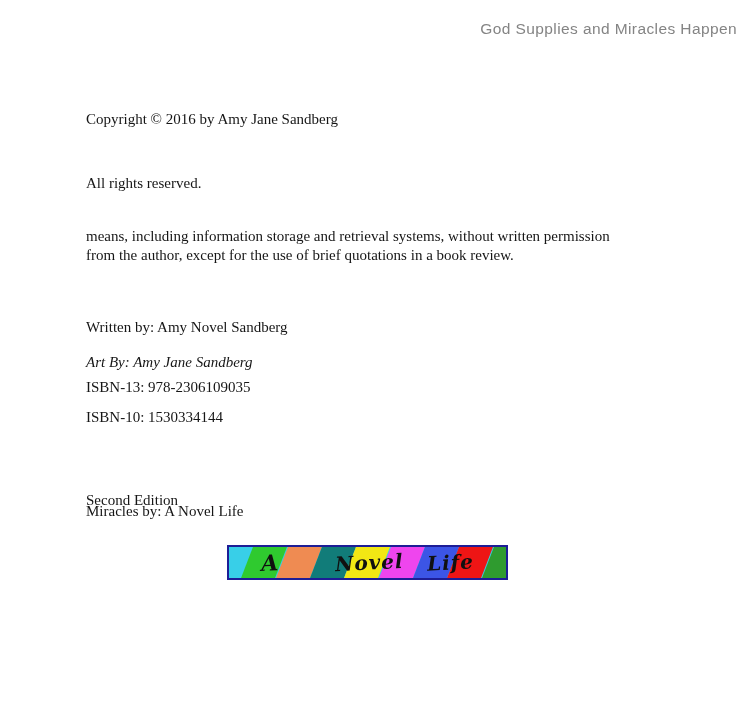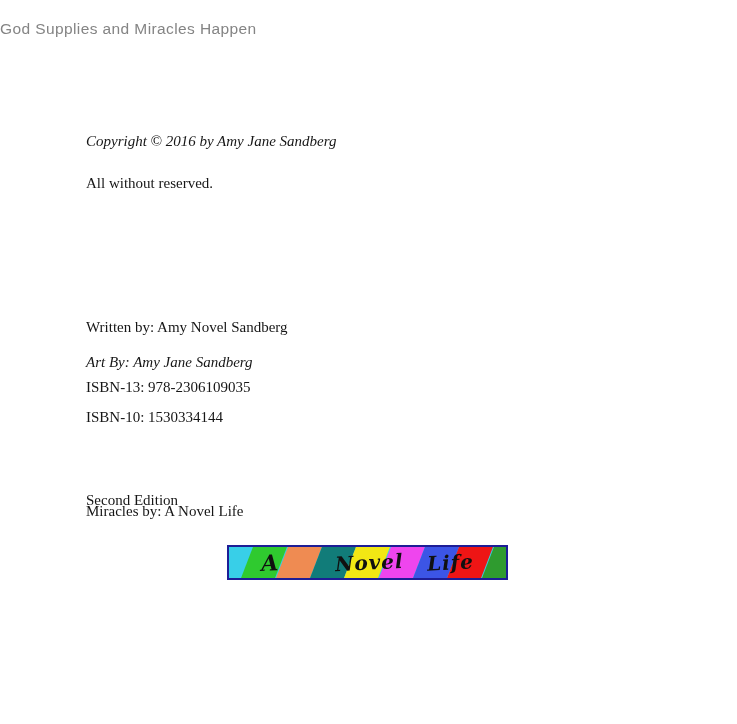--- a/index.html
+++ b/index.html
@@ -14,34 +14,34 @@
     overflow: hidden;
     font-family: "Liberation Serif", serif;
     font-size: 15px;
     color: #161616;
   }
   .header-title {
     position: absolute;
     top: 20px;
     left: 0;
     width: 737px;
-    text-align: left;
+    text-align: right;
     font-family: "Liberation Sans", sans-serif;
     font-size: 15.5px;
     letter-spacing: 0.4px;
     color: #848484;
     white-space: nowrap;
   }
   .line {
     position: absolute;
     left: 86px;
     white-space: nowrap;
     line-height: 19px;
   }
-  .copyright-line  { top: 132px; font-style: italic; }
+  .copyright-line  { top: 110px; }
   .rights-line     { top: 174px; }
   .permission-para { top: 227px; }
   .permission-para .para-line { position: static; display: block; }
   .written-line    { top: 318px; }
   .art-line        { top: 353px; font-style: italic; }
   .isbn13-line     { top: 378px; }
   .isbn10-line     { top: 408px; }
   .edition-line    { top: 461px; margin-top: 30px; }
   .published-line  { top: 502px; }
 
@@ -87,23 +87,25 @@
   .logo-word-novel { left: 106px; }
   .logo-word-life  { left: 198px; }
 </style>
 </head>
 <body style="background: rgb(255, 255, 255); color: rgb(22, 22, 22);">
 
 <div class="header-title" style="color: rgb(132, 132, 132);">God Supplies and Miracles Happen</div>
 
 <div class="line copyright-line">Copyright © 2016 by Amy Jane Sandberg</div>
 
-<div class="line rights-line">All without reserved.</div>
+<div class="line rights-line">All rights reserved.</div>
 
 <div class="line permission-para">
+  <span class="para-line">means, including information storage and retrieval systems, without written permission</span>
+  <span class="para-line">from the author, except for the use of brief quotations in a book review.</span>
 </div>
 
 <div class="line written-line">Written by: Amy Novel Sandberg</div>
 
 <div class="line art-line">Art By: Amy Jane Sandberg</div>
 
 <div class="line isbn13-line">ISBN-13: 978-2306109035</div>
 
 <div class="line isbn10-line">ISBN-10: 1530334144</div>
 

